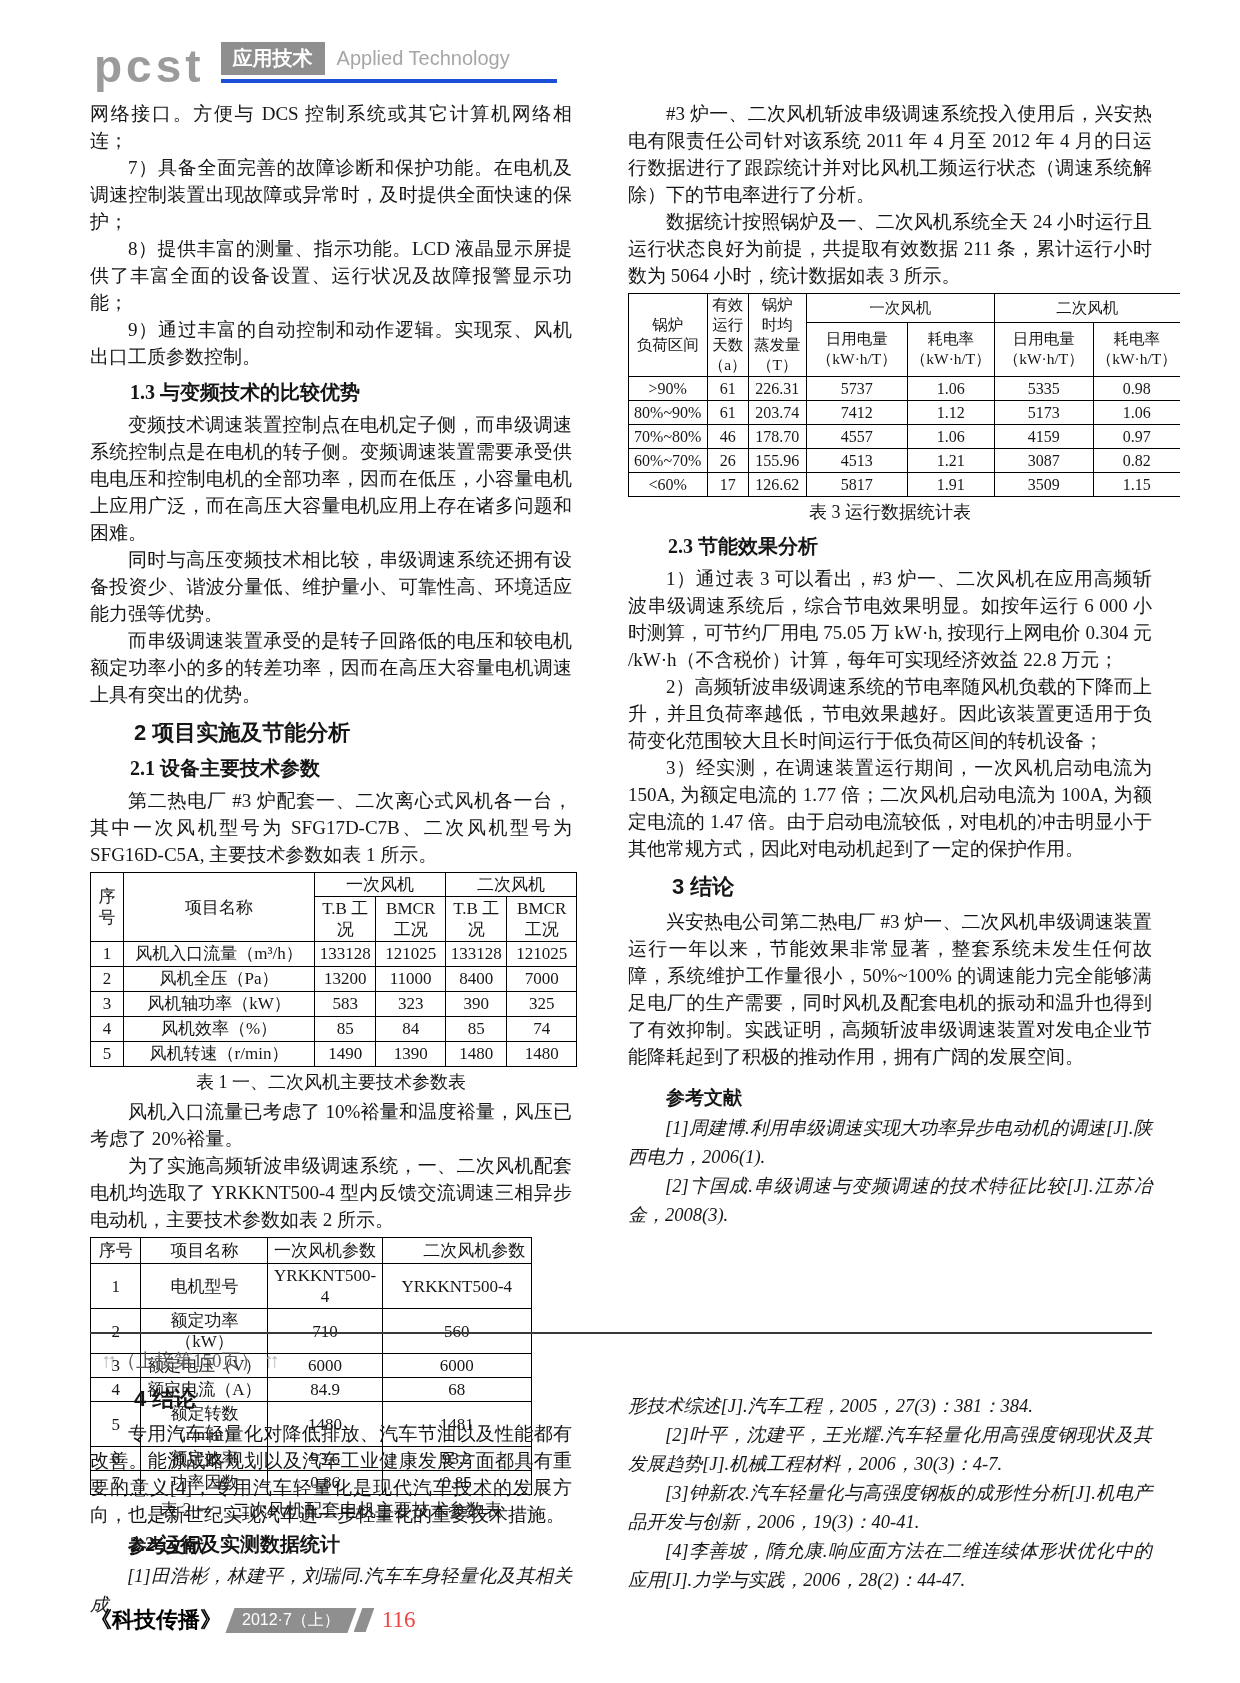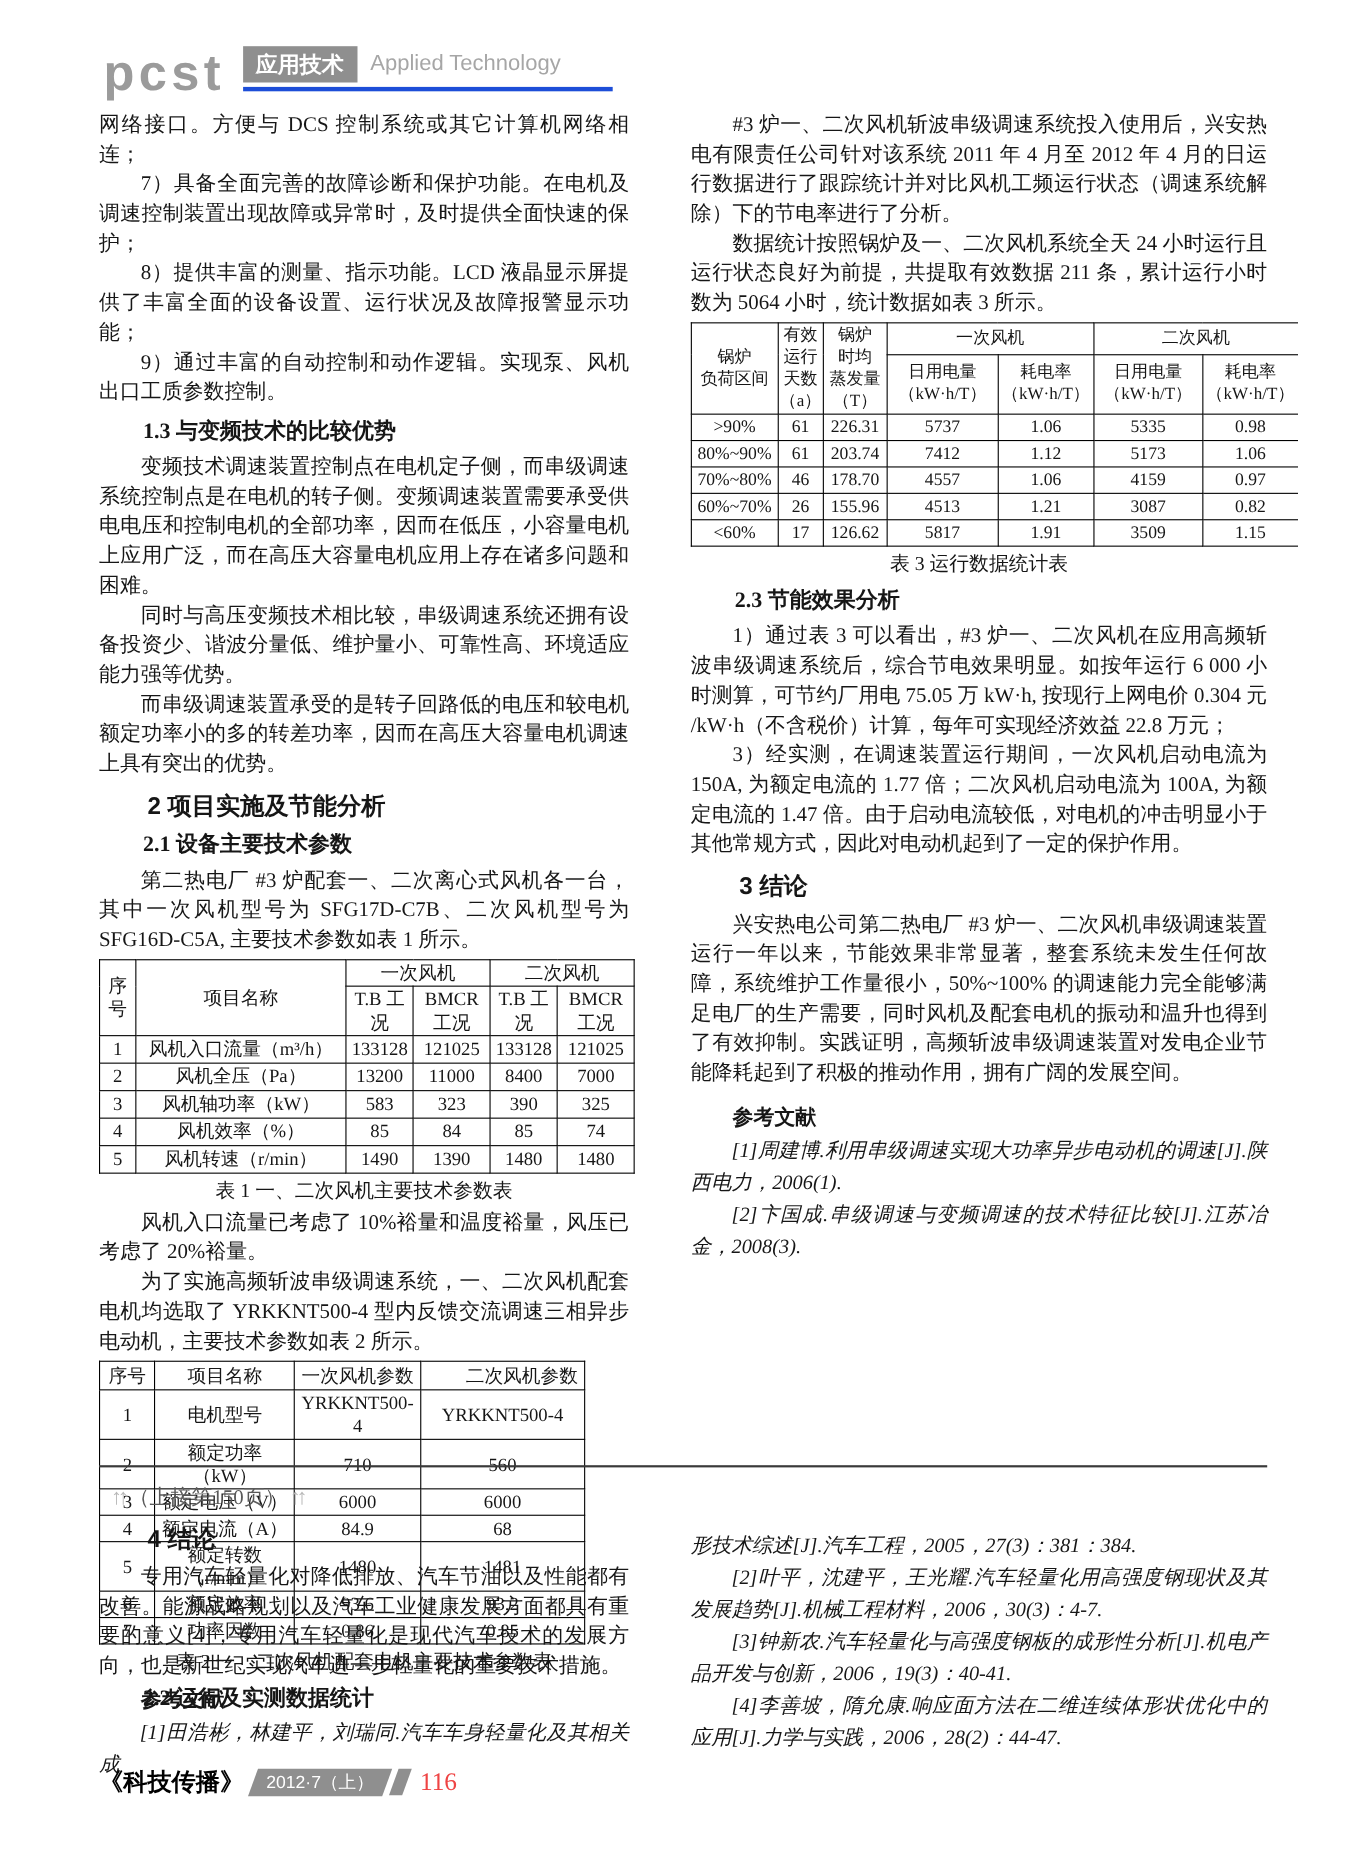--- a/index.html
+++ b/index.html
@@ -326,20 +326,21 @@
             <td>3509</td>
             <td>1.15</td>
             <td>37</td>
           </tr>
         </tbody>
     </table>
     <div class="caption">表 3 运行数据统计表</div>
 
     <div class="h-sub">2.3 节能效果分析</div>
     <p class="body indent">1）通过表 3 可以看出，#3 炉一、二次风机在应用高频斩波串级调速系统后，综合节电效果明显。如按年运行 6 000 小时测算，可节约厂用电 75.05 万 kW·h, 按现行上网电价 0.304 元 /kW·h（不含税价）计算，每年可实现经济效益 22.8 万元；</p>
+    <p class="body indent">2）高频斩波串级调速系统的节电率随风机负载的下降而上升，并且负荷率越低，节电效果越好。因此该装置更适用于负荷变化范围较大且长时间运行于低负荷区间的转机设备；</p>
     <p class="body indent">3）经实测，在调速装置运行期间，一次风机启动电流为 150A, 为额定电流的 1.77 倍；二次风机启动电流为 100A, 为额定电流的 1.47 倍。由于启动电流较低，对电机的冲击明显小于其他常规方式，因此对电动机起到了一定的保护作用。</p>
     <div class="h-main">3 结论</div>
     <p class="body indent">兴安热电公司第二热电厂 #3 炉一、二次风机串级调速装置运行一年以来，节能效果非常显著，整套系统未发生任何故障，系统维护工作量很小，50%~100% 的调速能力完全能够满足电厂的生产需要，同时风机及配套电机的振动和温升也得到了有效抑制。实践证明，高频斩波串级调速装置对发电企业节能降耗起到了积极的推动作用，拥有广阔的发展空间。</p>
 
     <div class="h-refs">参考文献</div>
     <p class="ref indent">[1]周建博.利用串级调速实现大功率异步电动机的调速[J].陕西电力，2006(1).</p>
     <p class="ref indent">[2]卞国成.串级调速与变频调速的技术特征比较[J].江苏冶金，2008(3).</p>
   </div>
 
   <div class="divider"></div>

